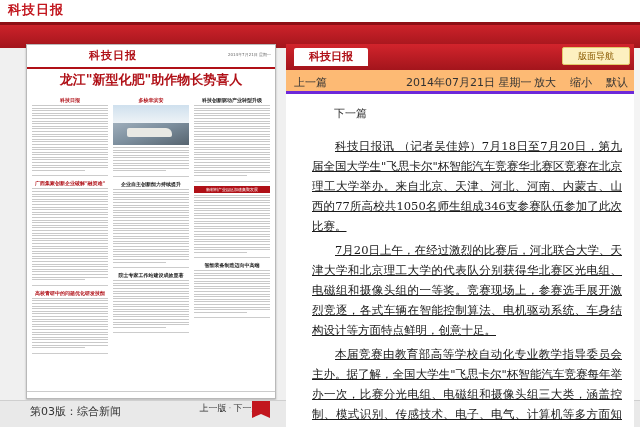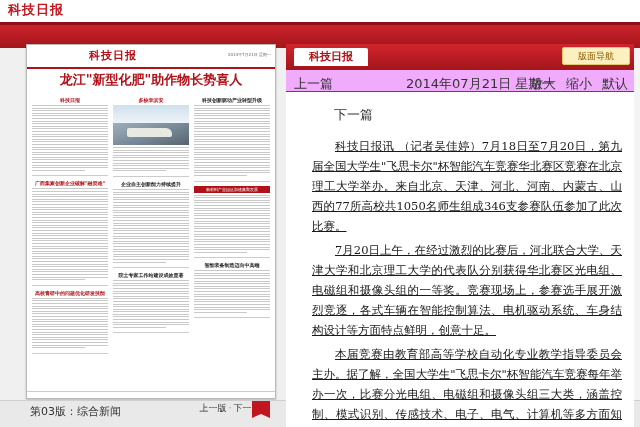--- a/index.html
+++ b/index.html
@@ -231,23 +231,23 @@
     font-size: 9px;
     text-align: center;
     line-height: 16px;
     cursor: pointer;
     margin-left: 44px;
   }
   .toolbar {
     position: absolute;
     left: 0; top: 26px;
     width: 348px; height: 21px;
-    background: #f0abfc;
-    border-bottom: 1px solid #6d28d9;
-    font-size: 13px;
+    background: #fdba74;
+    border-bottom: 3px solid #6d28d9;
+    font-size: 11px;
     color: #333;
   }
   .tb-prev { position: absolute; left: 8px; top: 5px; cursor: pointer; }
   .tb-next { position: absolute; left: 48px; top: 5px; cursor: pointer; margin-top: 31px; }
   .tb-date { position: absolute; left: 120px; top: 5px; color: #333; }
   .tb-zoom { position: absolute; right: 78px; top: 5px; cursor: pointer; }
   .tb-shrink { position: absolute; right: 42px; top: 5px; cursor: pointer; }
   .tb-default { position: absolute; right: 6px; top: 5px; cursor: pointer; }
   .art-title {
     position: absolute;

